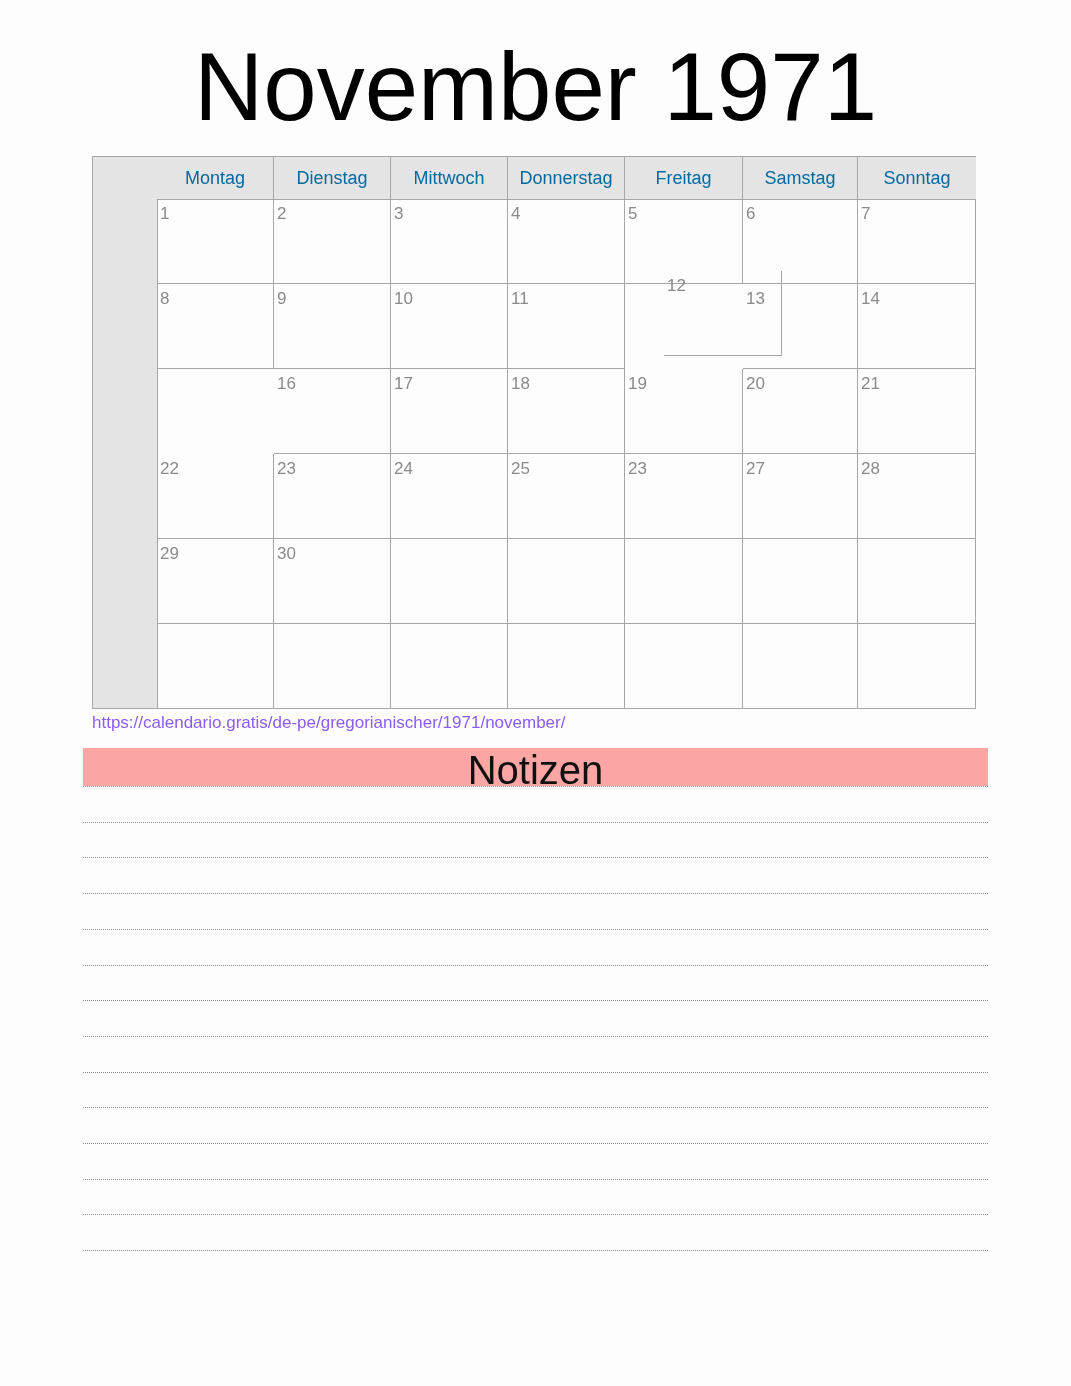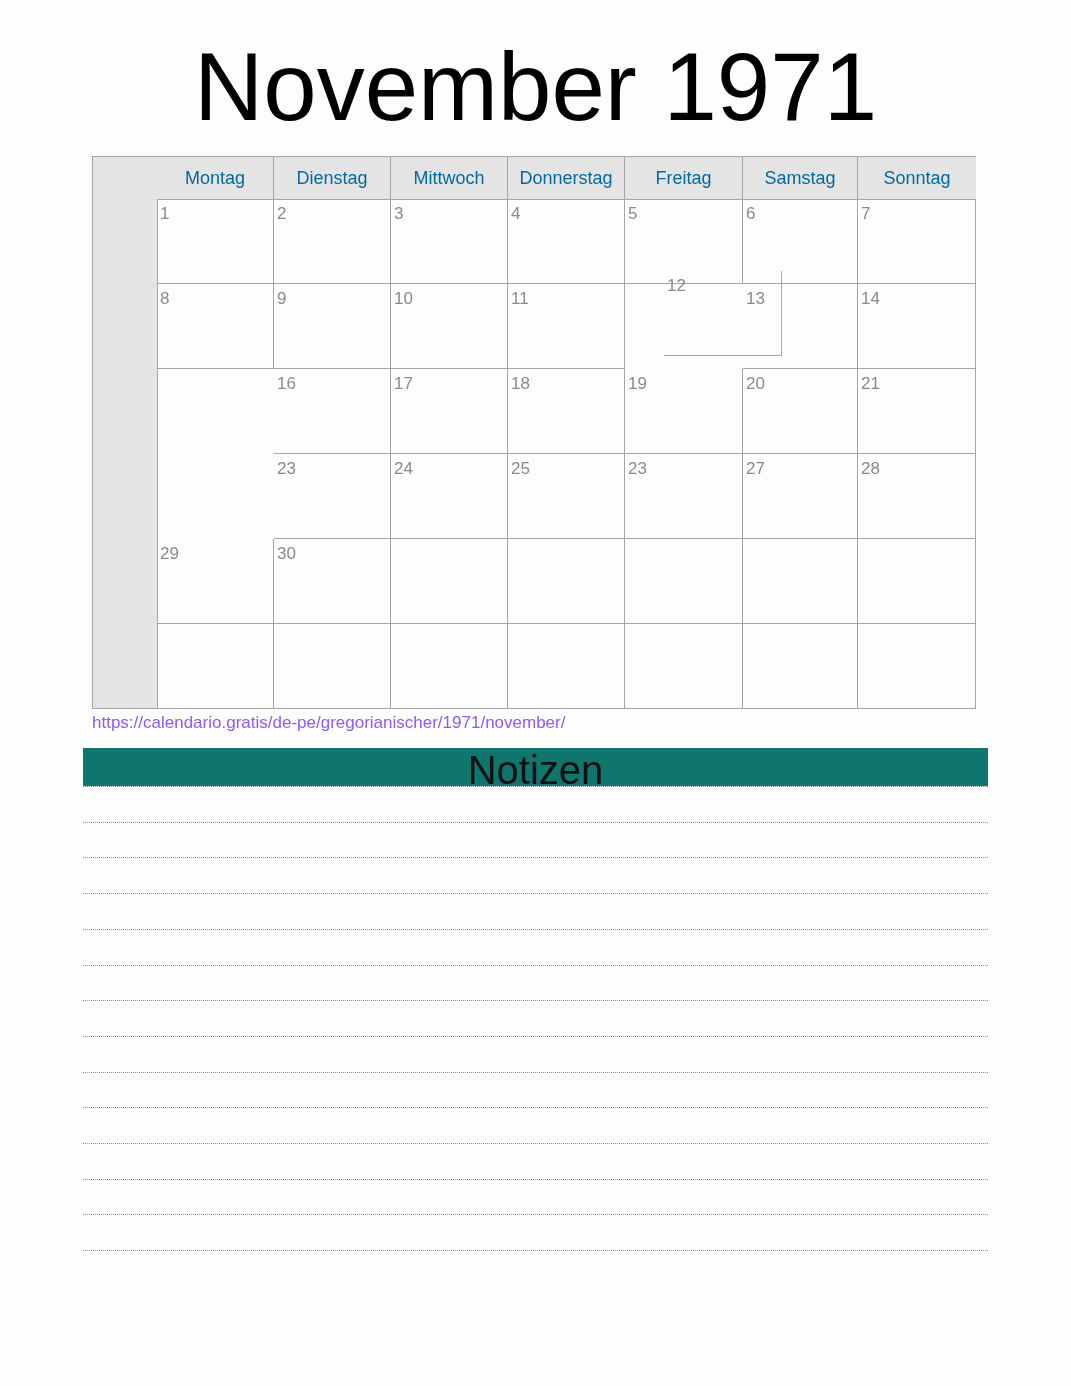--- a/index.html
+++ b/index.html
@@ -26,21 +26,21 @@
   }
   .cell {
     position:absolute; height:85px; box-sizing:border-box;
     border-right:1px solid #a6a6a6; border-bottom:1px solid #a6a6a6;
     font-size:17px; color:#8a8a8a; padding:5px 0 0 3px; line-height:20px;
   }
   .url {
     position:absolute; left:92px; top:713px; font-size:17px; color:#8b5cf6; line-height:20px;
   }
   .notes-head {
-    position:absolute; left:83px; top:748px; width:905px; height:38px; background:#0f766e;
+    position:absolute; left:83px; top:748px; width:905px; height:38px; background:#fca5a5;
     text-align:center; font-size:40px; line-height:44px; color:#111;
   }
   .note-line {
     position:absolute; left:83px; width:905px; height:0;
     border-top:1px dotted #8f8f8f;
   }
 </style>
 </head>
 <body>
 
@@ -68,20 +68,21 @@
     <div class="cell" style="left: 415px; width: 117px; top: 127px;">11</div>
     <div class="cell" style="left: 532px; width: 118px; top: 114px; margin-left: 39px;">12</div>
     <div class="cell" style="left: 650px; width: 115px; top: 127px;">13</div>
     <div class="cell" style="left: 765px; width: 118px; top: 127px; border-right: none;">14</div>
     <div class="cell" style="left: 181px; width: 117px; top: 212px;">16</div>
     <div class="cell" style="left: 298px; width: 117px; top: 212px;">17</div>
     <div class="cell" style="left: 415px; width: 117px; top: 212px;">18</div>
     <div class="cell" style="left: 532px; width: 118px; top: 212px;">19</div>
     <div class="cell" style="left: 650px; width: 115px; top: 212px;">20</div>
     <div class="cell" style="left: 765px; width: 118px; top: 212px; border-right: none;">21</div>
+    <div class="cell" style="left: 64px; width: 117px; top: 297px;">22</div>
     <div class="cell" style="left: 181px; width: 117px; top: 297px;">23</div>
     <div class="cell" style="left: 298px; width: 117px; top: 297px;">24</div>
     <div class="cell" style="left: 415px; width: 117px; top: 297px;">25</div>
     <div class="cell" style="left: 532px; width: 118px; top: 297px;">23</div>
     <div class="cell" style="left: 650px; width: 115px; top: 297px;">27</div>
     <div class="cell" style="left: 765px; width: 118px; top: 297px; border-right: none;">28</div>
     <div class="cell" style="left: 64px; width: 117px; top: 382px;">29</div>
     <div class="cell" style="left: 181px; width: 117px; top: 382px;">30</div>
     <div class="cell" style="left: 298px; width: 117px; top: 382px;"></div>
     <div class="cell" style="left: 415px; width: 117px; top: 382px;"></div>

